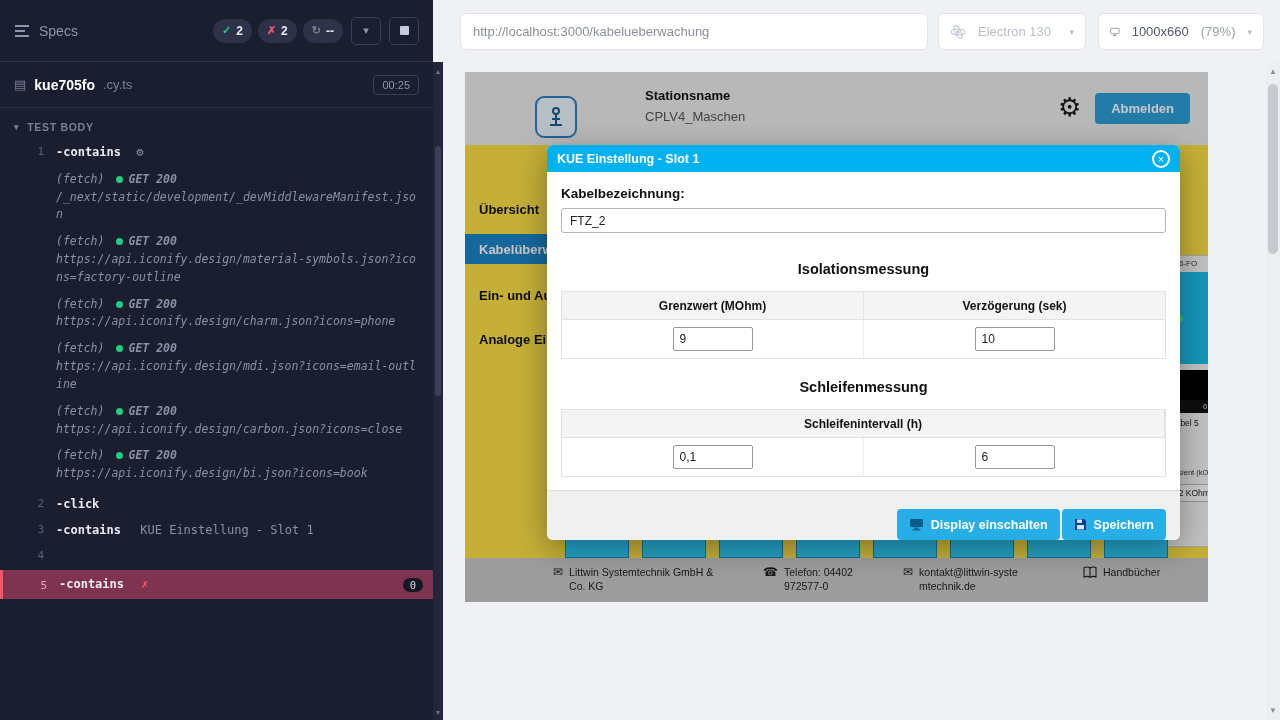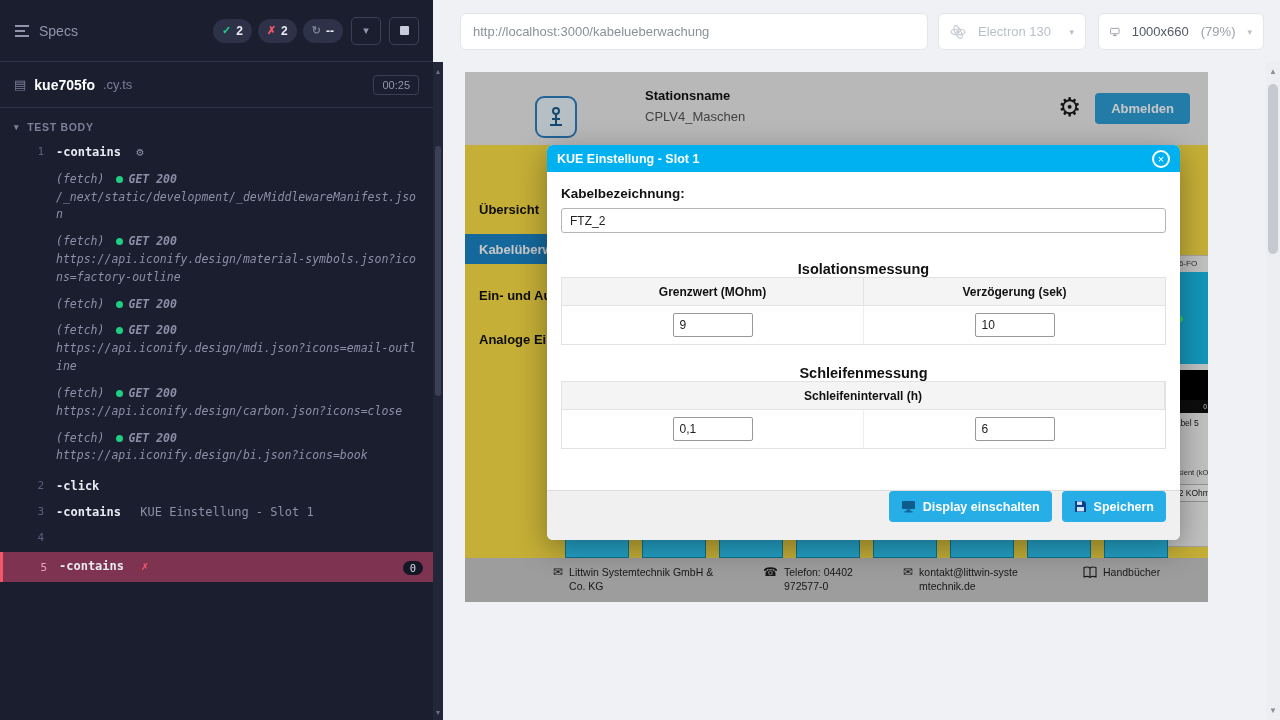--- a/index.html
+++ b/index.html
@@ -96,29 +96,29 @@
   .modal{position:absolute;left:82px;top:73px;width:633px;height:395px;background:#fff;border-radius:6px;box-shadow:0 8px 30px rgba(0,0,0,.35);z-index:10}
   .modal-header{height:27px;background:#00b1f1;border-radius:6px 6px 0 0;display:flex;align-items:center;padding:0 10px}
   .modal-title{color:#fff;font-size:12.5px;font-weight:bold}
   .modal-close{margin-left:auto;width:18px;height:18px;border:2px solid #fff;border-radius:50%;color:#fff;font-size:11px;line-height:14px;text-align:center;cursor:pointer}
   .modal-body{padding:10px 14px 0}
   .field-label{font-size:13.5px;font-weight:bold;color:#111;margin-top:4px}
   .field-input{width:100%;height:25px;border:1px solid #b5b5b5;border-radius:3px;font-size:12px;padding:0 8px;margin-top:7px;color:#222;font-family:"Liberation Sans",sans-serif}
   .sec-title{text-align:center;font-size:14.5px;font-weight:bold;color:#111}
   .sec-title.iso{margin-top:28px}
   .sec-title.loop{margin-top:20px}
-  .mtable{border:1px solid #e2e2e2}
+  .mtable{margin-top:14px;border:1px solid #e2e2e2}
   .mt-head{display:flex;height:28px;background:#f4f4f4;border-bottom:1px solid #e2e2e2}
   .mt-head .cell{flex:1;display:flex;align-items:center;justify-content:center;font-size:12px;font-weight:bold;color:#111}
   .mt-head .cell:first-child{border-right:1px solid #e2e2e2}
   .mt-body{display:flex;height:38px}
   .mt-body .cell{flex:1;display:flex;align-items:center;justify-content:center}
   .mt-body .cell:first-child{border-right:1px solid #eee}
   .cell-input{width:80px;height:24px;border:1px solid #999;border-radius:2px;font-size:12px;padding:0 6px;color:#222;font-family:"Liberation Sans",sans-serif}
-  .modal-footer{position:absolute;left:0;bottom:0;width:100%;height:50px;background:#f0f0f0;border-top:1px solid #ddd;border-radius:0 0 6px 6px;display:flex;align-items:flex-start;justify-content:flex-end;gap:10px;padding-right:14px}
+  .modal-footer{position:absolute;left:0;bottom:0;width:100%;height:50px;background:#f0f0f0;border-top:1px solid #ddd;border-radius:0 0 6px 6px;display:flex;align-items:flex-end;justify-content:flex-end;gap:2px;padding-right:14px}
   .cyan-btn{height:31px;background:#27aee6;border:none;border-radius:4px;color:#fff;font-size:12.5px;font-weight:bold;display:flex;align-items:center;gap:7px;padding:0 12px;cursor:pointer;font-family:"Liberation Sans",sans-serif}
 
   
   .page-sb{position:absolute;right:0;top:62px;width:14px;height:658px;background:#eceef1}
   .page-sb .arr{position:absolute;left:0;width:14px;text-align:center;color:#8a8f98;font-size:8px}
   .page-sb .thumb{position:absolute;left:2px;top:22px;width:10px;height:170px;background:#c6c9cf;border-radius:5px}
 </style>
 </head>
 <body>
 
@@ -180,20 +180,21 @@
         <div class="log">
           <span>(fetch)</span><span class="dot"></span><span class="status">GET 200</span>
           <div class="url">/_next/static/development/_devMiddlewareManifest.json</div>
         </div>
         <div class="log">
           <span>(fetch)</span><span class="dot"></span><span class="status">GET 200</span>
           <div class="url">https://api.iconify.design/material-symbols.json?icons=factory-outline</div>
         </div>
         <div class="log">
           <span>(fetch)</span><span class="dot"></span><span class="status">GET 200</span>
+          <div class="url">https://api.iconify.design/charm.json?icons=phone</div>
         </div>
         <div class="log">
           <span>(fetch)</span><span class="dot"></span><span class="status">GET 200</span>
           <div class="url">https://api.iconify.design/mdi.json?icons=email-outline</div>
         </div>
         <div class="log">
           <span>(fetch)</span><span class="dot"></span><span class="status">GET 200</span>
           <div class="url">https://api.iconify.design/carbon.json?icons=close</div>
         </div>
         <div class="log">

